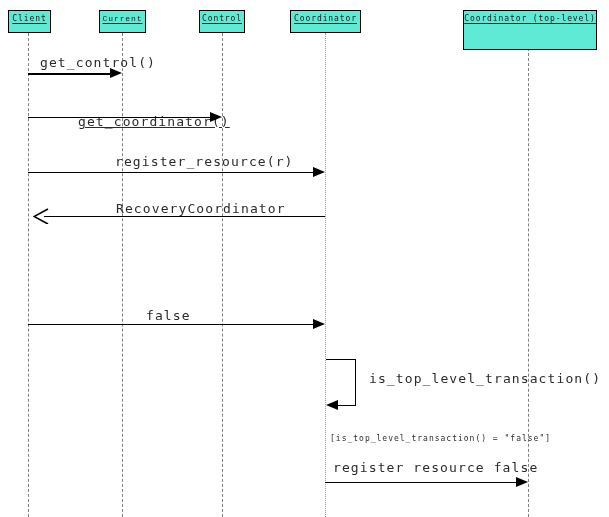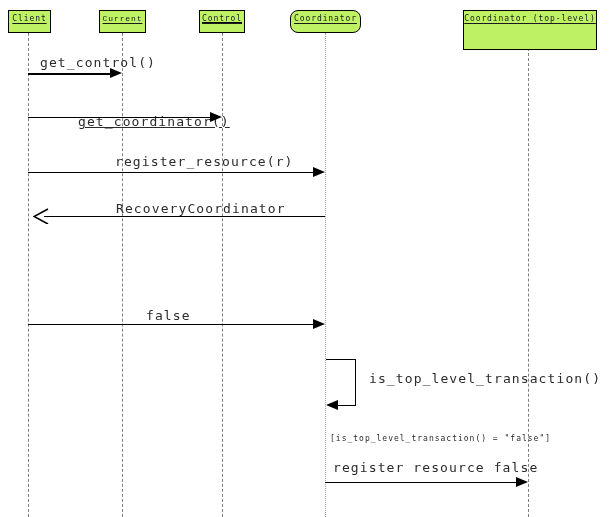--- a/index.html
+++ b/index.html
@@ -15,21 +15,21 @@
     background: #ffffff;
     font-family: "DejaVu Sans Mono", "Liberation Mono", monospace;
     overflow: hidden;
   }
 
   
   .lifeline-box {
     position: absolute;
     box-sizing: border-box;
     border: 1px solid #000000;
-    background: #bef264;
+    background: #5eead4;
     display: flex;
     align-items: flex-start;
     justify-content: center;
     padding-top: 3px;
   }
   .lifeline-name {
     font-size: 8px;
     letter-spacing: 0.9px;
     color: #1a1a1a;
     text-decoration: underline;
@@ -125,25 +125,25 @@
   <div class="lifeline-stem" style="left:528px; top:33px; height:484px;"></div>
 
   <div class="lifeline-box" style="left:8px; top:10px; width:43px; height:23px;">
     <span class="lifeline-name">Client</span>
   </div>
 
   <div class="lifeline-box" style="left:99px; top:10px; width:47px; height:23px;font-family:Liberation Mono, monospace;">
     <span class="lifeline-name">Current</span>
   </div>
 
-  <div class="lifeline-box" style="left:199px; top:10px; width:46px; height:23px;text-decoration:underline;">
+  <div class="lifeline-box" style="left:199px; top:10px; width:46px; height:23px;">
     <span class="lifeline-name">Control</span>
   </div>
 
-  <div class="lifeline-box" style="left:290px; top:10px; width:71px; height:23px;border-radius:8px;">
+  <div class="lifeline-box" style="left:290px; top:10px; width:71px; height:23px;">
     <span class="lifeline-name">Coordinator</span>
   </div>
 
   <div class="lifeline-box" style="left:463px; top:10px; width:134px; height:40px;">
     <span class="lifeline-name">Coordinator (top-level)</span>
   </div>
 
   <div class="msg-label" style="left:40px; top:55px;">get_control()</div>
   <div class="msg-line thick" style="left:28px; top:73px; width:83px;"></div>
   <div class="arrow-solid-right" style="left:110px; top:68px;"></div>

